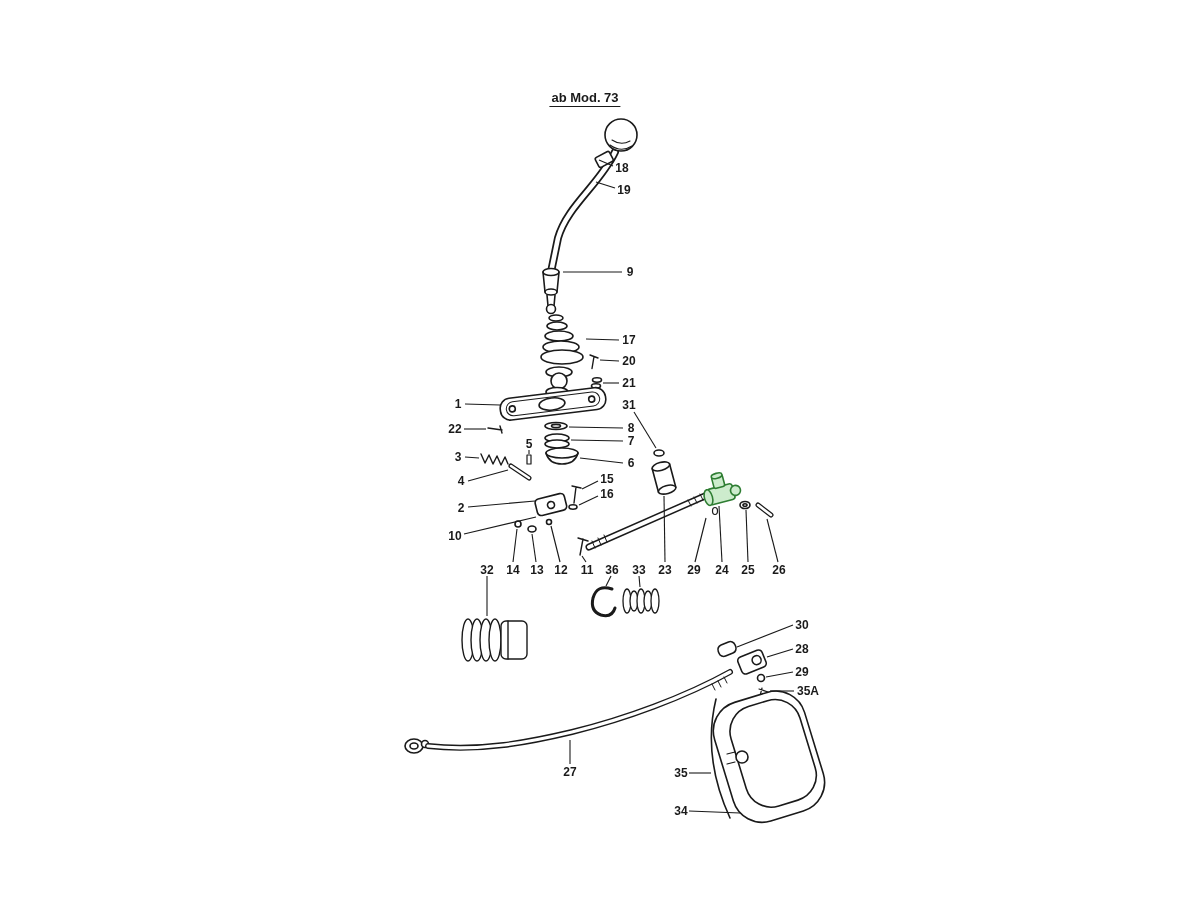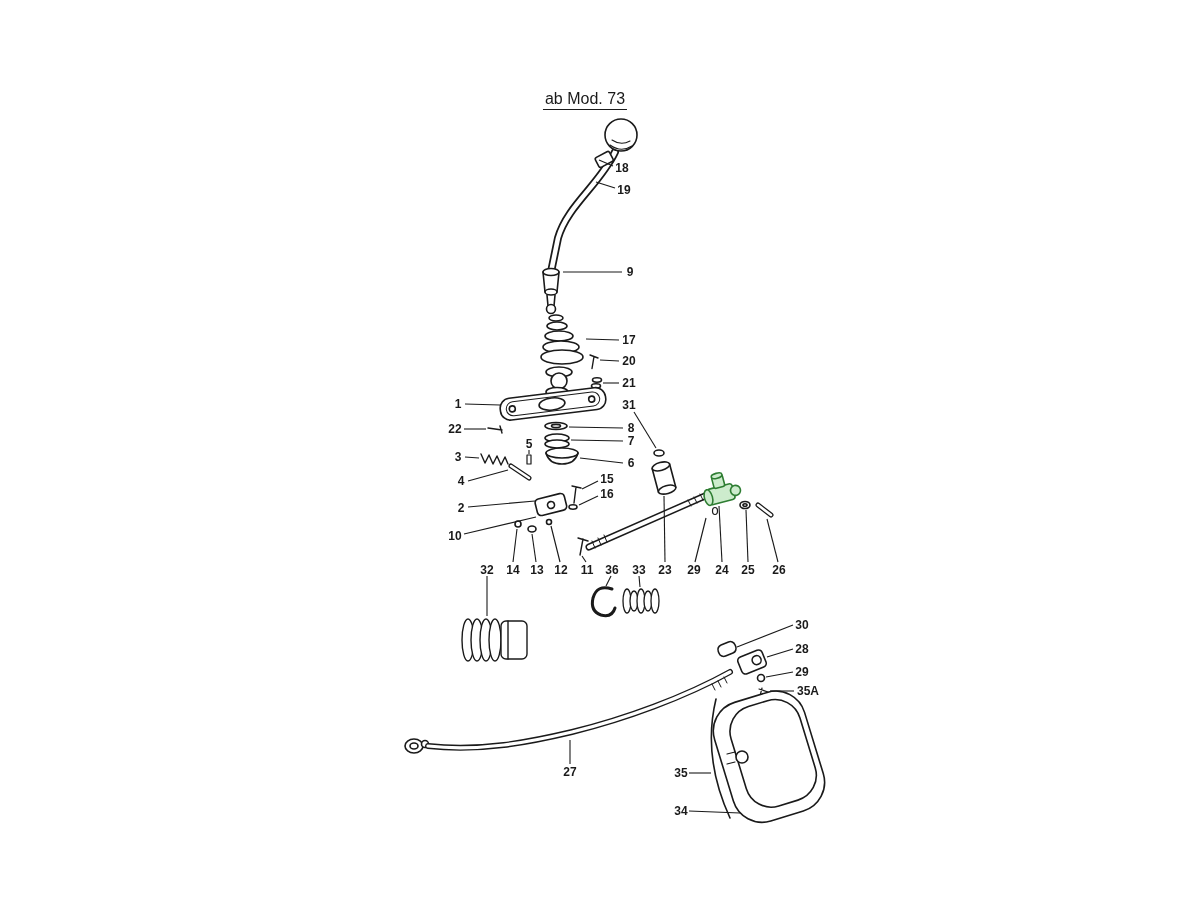--- a/index.html
+++ b/index.html
@@ -1,20 +1,20 @@
 <!DOCTYPE html>
 <html style="--ink: #1a1a1a; --hl: #2e7d32; --hlf: #cdeccd; --bg: #ffffff;"><head>
 <meta charset="utf-8">
 <style>
   :root{ --ink:#1a1a1a; --hl:#2e7d32; --hlf:#cdeccd; --bg:#ffffff; }
   html,body{margin:0;padding:0;background:#fff;}
   .stage{position:relative;width:1200px;height:900px;background:var(--bg);overflow:hidden;
          font-family:"Liberation Sans",sans-serif;}
   .title{position:absolute;left:585px;top:90px;transform:translateX(-50%);
-         font-weight:normal;font-size:16px;color:var(--ink);
+         font-weight:bold;font-size:13px;color:var(--ink);
          border-bottom:1.5px solid var(--ink);padding:0 2px 1px 2px;white-space:nowrap;}
   svg{position:absolute;left:0;top:0;}
   #art{stroke:var(--ink);}
   #art .hl > *{stroke:var(--hl);fill:var(--hlf);}
   #callouts text{font-family:"Liberation Sans",sans-serif;font-size:12px;font-weight:bold;
                  fill:var(--ink);text-anchor:middle;}
   #callouts polyline{fill:none;stroke:var(--ink);stroke-width:1.1;}
 </style>
 </head>
 <body>

